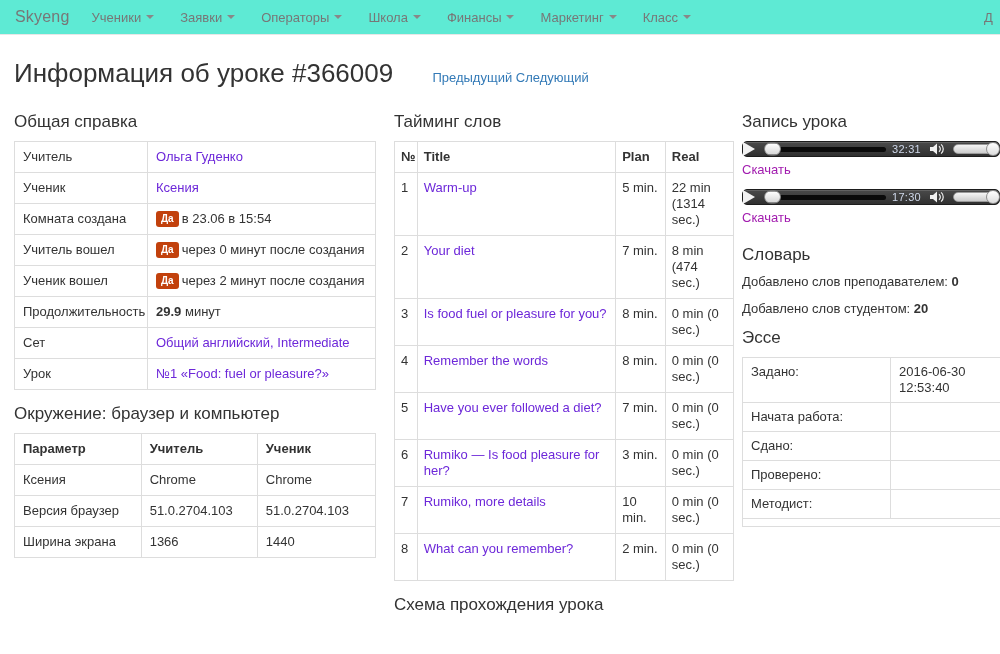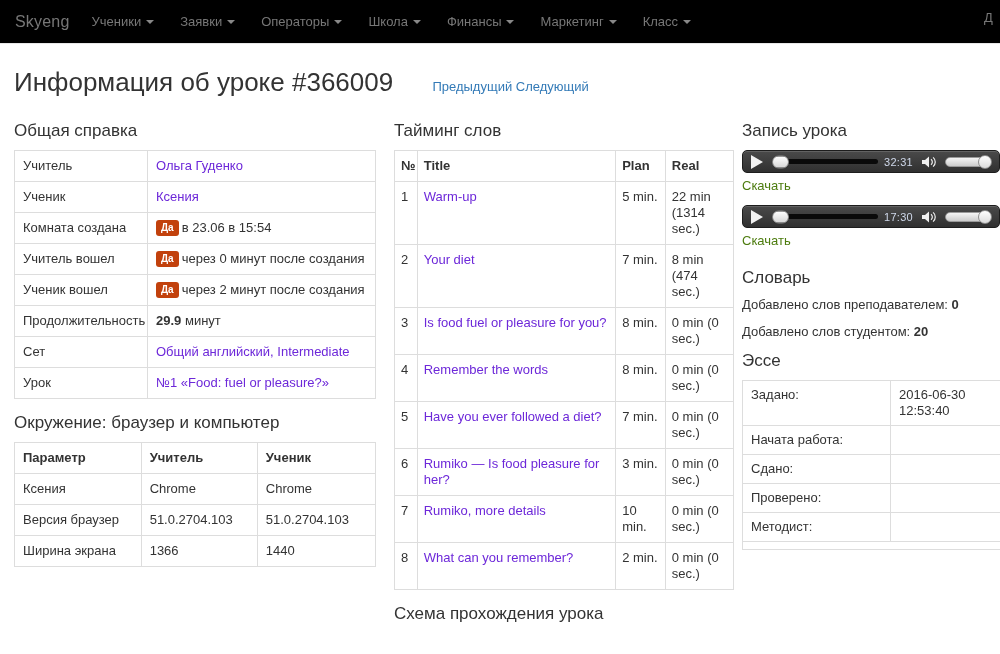--- a/index.html
+++ b/index.html
@@ -9,22 +9,22 @@
     width: 1000px; height: 654px;
     overflow: hidden;
     background: #ffffff;
     font-family: "Liberation Sans", "DejaVu Sans", sans-serif;
     color: #333333;
     -webkit-font-smoothing: antialiased;
   }
 
   
   .navbar {
-    height: 44px;
-    background: #000000;
+    height: 35px;
+    background: #5eead4;
     border-bottom: 1px solid #e7e7e7;
     display: flex;
     align-items: center;
     padding: 0 15px;
     position: relative;
   }
   .brand {
     font-size: 16px;
     color: #777777;
     margin-right: 22px;
@@ -155,28 +155,28 @@
 
   
   table.essay { table-layout: fixed; }
   table.essay col.s1 { width: 148px; }
   table.essay td { padding: 6px 8px; height: 16px; }
   table.essay tr.spacer td { height: 8px; padding: 3px 8px; }
 
   
   .audio-player {
     width: 258px;
-    height: 23px;
+    height: 16px;
     border-radius: 5px;
     background: linear-gradient(#4a4a4a, #303030);
     border: 1px solid #1d1d1d;
     box-shadow: inset 0 1px 0 rgba(255,255,255,.14);
     display: flex;
     align-items: center;
-    padding: 0 8px;
+    padding: 0 0;
     margin-bottom: 3px;
   }
   .play-btn {
     width: 0; height: 0;
     border-left: 12px solid #f2f2f2;
     border-top: 7px solid transparent;
     border-bottom: 7px solid transparent;
     margin-right: 9px;
     cursor: pointer;
     flex: 0 0 auto;
@@ -243,21 +243,21 @@
     right: -1px;
     top: 50%;
     transform: translateY(-50%);
     width: 14px; height: 14px;
     border-radius: 50%;
     background: linear-gradient(#ffffff, #dcdcdc);
     border: 1px solid #8c8c8c;
   }
   .dl-link {
     font-size: 13px;
-    color: #4d7c0f;
+    color: #a21caf;
     text-decoration: none;
     display: inline-block;
     margin-bottom: 12px;
     cursor: pointer;
   }
 
   .dict-line {
     font-size: 13px;
     color: #333333;
     margin: 0 0 11px 0;

